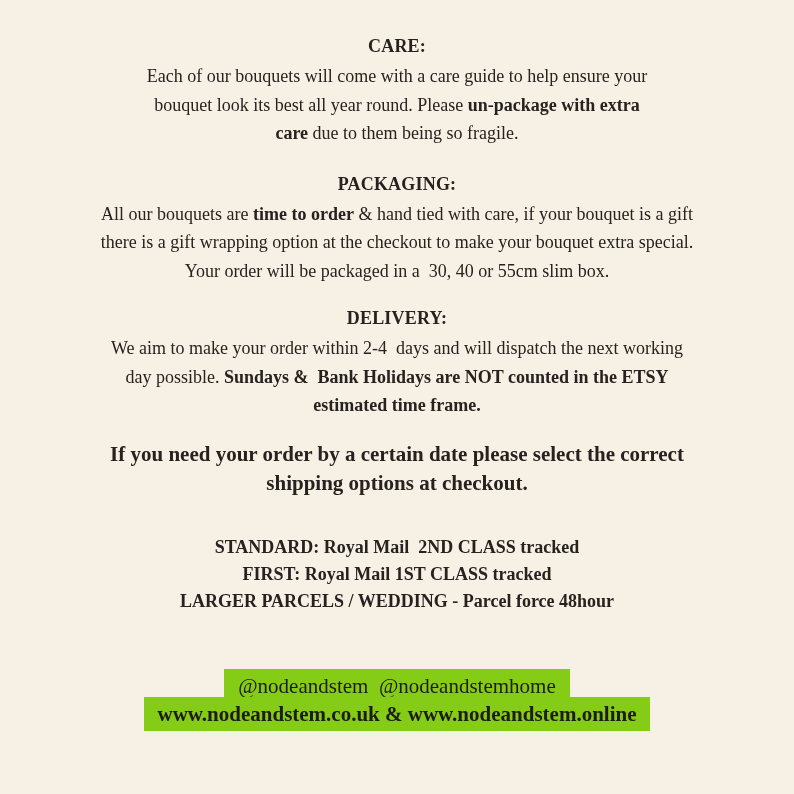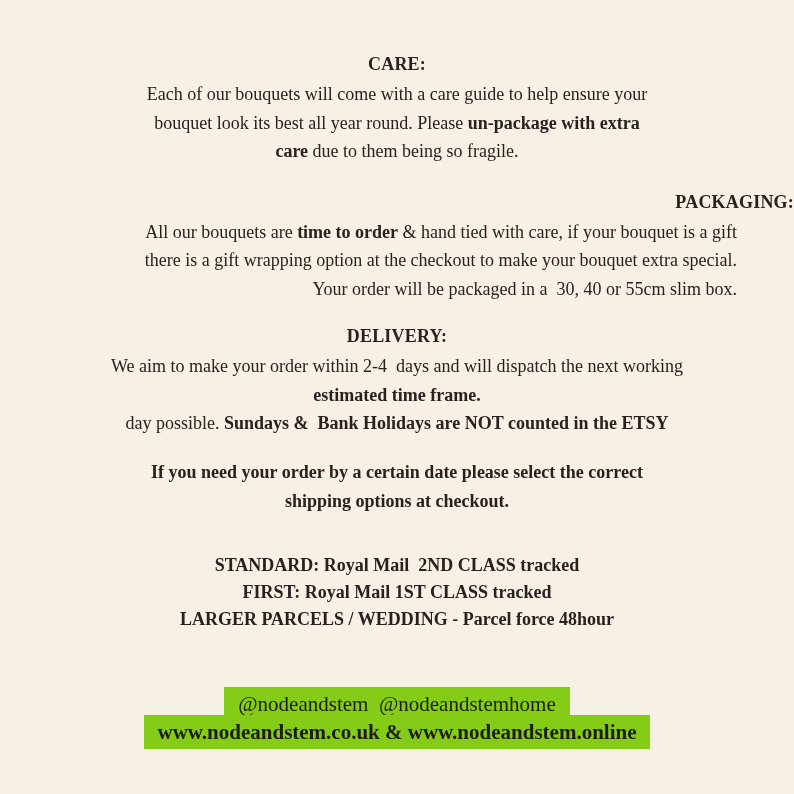--- a/index.html
+++ b/index.html
@@ -6,21 +6,21 @@
     margin: 0;
     padding: 0;
     background: #f7f1e5;
   }
   .page {
     position: relative;
     width: 794px;
     height: 794px;
     margin: 0 auto;
     box-sizing: border-box;
-    padding-top: 50px;
+    padding-top: 32px;
     background: #f7f1e5;
     color: #272220;
     font-family: "Liberation Serif", "DejaVu Serif", serif;
     text-align: center;
     overflow: hidden;
   }
   .heading {
     font-size: 18px;
     font-weight: 700;
     line-height: 28px;
@@ -30,27 +30,27 @@
   .line {
     font-size: 18px;
     line-height: 28.5px;
     margin: 0 auto;
     max-width: 680px;
     font-family: Liberation Serif, serif;
   }
   .line span { white-space: pre-wrap; }
   .b { font-weight: 700; }
   .section-care { margin-bottom: 22px; }
-  .section-packaging { margin-bottom: 19px; text-align: right; }
+  .section-packaging { margin-bottom: 19px; }
   .section-delivery { margin-bottom: 0; }
   .notice {
     margin-top: 20px;
   }
   .notice .line {
-    font-size: 18px;
+    font-size: 21px;
     font-weight: 700;
     line-height: 29px;
   }
   .shipping { margin-top: 36px; }
   .shipping .line {
     font-size: 18px;
     font-weight: 700;
     line-height: 27px;
   }
   .footer { margin-top: 54px; }
@@ -81,22 +81,22 @@
   <section class="section-packaging">
     <h2 class="heading">PACKAGING:</h2>
     <p class="line"><span>All our bouquets are </span><span class="b">time to order</span><span> &amp; hand tied with care, if your bouquet is a gift</span></p>
     <p class="line"><span>there is a gift wrapping option at the checkout to make your bouquet extra special.</span></p>
     <p class="line"><span>Your order will be packaged in a  30, 40 or 55cm slim box.</span></p>
   </section>
 
   <section class="section-delivery">
     <h2 class="heading">DELIVERY:</h2>
     <p class="line"><span>We aim to make your order within 2-4  days and will dispatch the next working</span></p>
+    <p class="line"><span>day possible. </span><span class="b">Sundays &amp;  Bank Holidays are NOT counted in the ETSY</span></p>
     <p class="line"><span class="b">estimated time frame.</span></p>
-    <p class="line"><span>day possible. </span><span class="b">Sundays &amp;  Bank Holidays are NOT counted in the ETSY</span></p>
   </section>
 
   <section class="notice">
     <p class="line"><span>If you need your order by a certain date please select the correct</span></p>
     <p class="line"><span>shipping options at checkout.</span></p>
   </section>
 
   <section class="shipping">
     <p class="line"><span>STANDARD: Royal Mail  2ND CLASS tracked</span></p>
     <p class="line"><span>FIRST: Royal Mail 1ST CLASS tracked</span></p>

